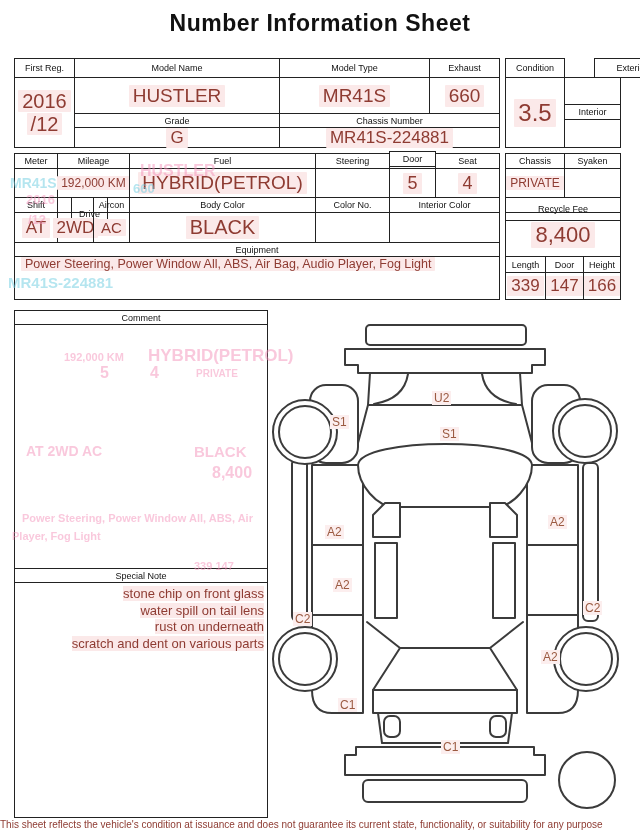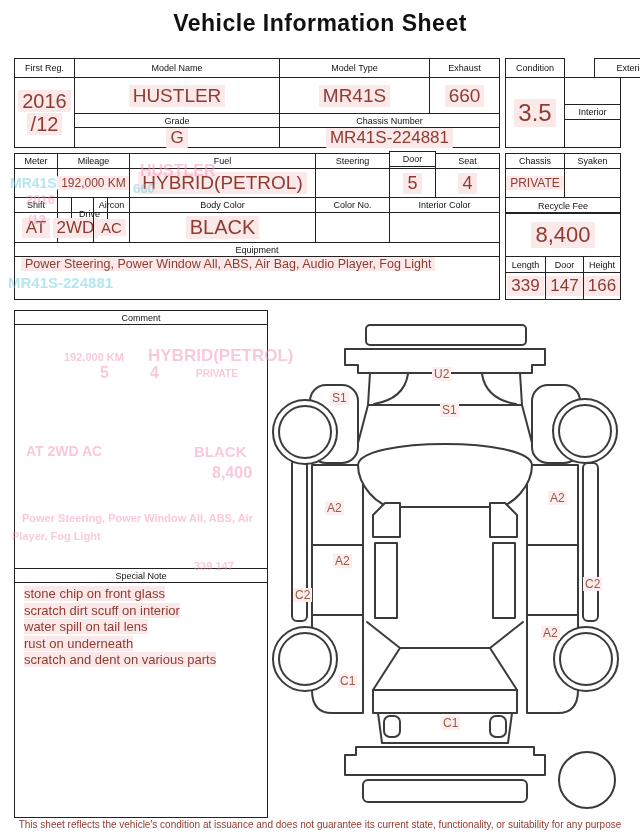--- a/index.html
+++ b/index.html
@@ -1,46 +1,46 @@
 <!DOCTYPE html>
 <html><head>
 <meta charset="utf-8">
 <style>
   html,body{margin:0;padding:0;}
   body{width:640px;height:835px;position:relative;background:#ffffff;
        font-family:"Liberation Sans",sans-serif;overflow:hidden;}
-  .abs{position:absolute;box-sizing:border-box;}
+  .abs{position:absolute;box-sizing:border-box;text-align:right;}
   .title{left:0;top:10px;width:640px;text-align:center;font-size:23px;font-weight:600;
          color:#111;letter-spacing:.5px;}
   
   .cl,.cv{position:absolute;box-sizing:border-box;border:1px solid #222;background:transparent;
           display:flex;align-items:center;justify-content:center;text-align:center;}
   .cl{font-size:9px;color:#111;}
   .cv{color:#8e3b32;}
   .hl{background:#fbe9e9;padding:0 4px;border-radius:1px;white-space:nowrap;}
   .eq{justify-content:flex-start;align-items:flex-start;padding:0 6px;font-size:12.5px;text-align:center;}
   
   .boxhead{display:flex;align-items:center;justify-content:center;font-size:9px;color:#111;
            border:1px solid #222;}
   .note-item{font-size:13px;color:#8e3b32;line-height:16.5px;white-space:nowrap;}
   .note-item span{background:#fbe9e9;}
   
   .ghost{position:absolute;white-space:nowrap;font-weight:bold;opacity:.5;z-index:1;}
   .gp{color:#f492ba;}
   .gc{color:#6ecde1;}
   
   .dlab{position:absolute;font-size:12px;color:#9b5a41;background:#fceeee;
-        padding:0 2px;line-height:14px;z-index:3;}
-  .footer{left:0;top:819px;width:640px;text-align:center;font-size:10px;color:#8e3b32;}
+        padding:0 2px;line-height:14px;z-index:3;margin-top:24px;}
+  .footer{left:0;top:819px;width:640px;text-align:left;font-size:10px;color:#8e3b32;}
   svg{position:absolute;z-index:2;}
 </style>
 </head>
 <body>
 
-<div class="abs title">Vehicle Information Sheet</div>
+<div class="abs title">Number Information Sheet</div>
 
 <div class="ghost gp" style="left:140px;top:162px;font-size:16px">HUSTLER</div>
 <div class="ghost gc" style="left:133px;top:181px;font-size:13px">660</div>
 <div class="ghost gc" style="left:10px;top:175px;font-size:14px">MR41S</div>
 <div class="ghost gp" style="left:26px;top:192px;font-size:13px">2016</div>
 <div class="ghost gp" style="left:28px;top:212px;font-size:13px">/12</div>
 <div class="ghost gc" style="left:8px;top:274px;font-size:15px">MR41S-224881</div>
 <div class="ghost gp" style="left:64px;top:351px;font-size:11px">192,000 KM</div>
 <div class="ghost gp" style="left:148px;top:346px;font-size:17px">HYBRID(PETROL)</div>
 <div class="ghost gp" style="left:100px;top:364px;font-size:16px">5</div>
@@ -139,21 +139,21 @@
     <span class="hl">Power Steering, Power Window  All, ABS, Air Bag, Audio Player, Fog Light</span>
   </div>
 
 <div class="cl" style="left:505px;top:153px;width:60px;height:16px">Chassis</div>
 <div class="cl" style="left:564px;top:153px;width:57px;height:16px">Syaken</div>
 <div class="cv" style="left:505px;top:168px;width:60px;height:30px;font-size:12px">
     <span class="hl">PRIVATE</span>
   </div>
 <div class="cv" style="left:564px;top:168px;width:57px;height:30px"></div>
 
-<div class="cl" style="left:505px;top:197px;width:116px;height:17px">Recycle Fee</div>
+<div class="cl" style="left:505px;top:197px;width:116px;height:24px">Recycle Fee</div>
 <div class="cv" style="left:505px;top:212px;width:116px;height:45px;font-size:22px">
     <span class="hl">8,400</span>
   </div>
 
 <div class="cl" style="left:505px;top:256px;width:41px;height:17px">Length</div>
 <div class="cl" style="left:545px;top:256px;width:39px;height:17px">Door</div>
 <div class="cl" style="left:583px;top:256px;width:38px;height:17px">Height</div>
 <div class="cv" style="left:505px;top:272px;width:41px;height:28px;font-size:17px">
     <span class="hl">339</span>
   </div>
@@ -162,21 +162,20 @@
   </div>
 <div class="cv" style="left:583px;top:272px;width:38px;height:28px;font-size:17px">
     <span class="hl">166</span>
   </div>
 
 <div class="abs" style="left:14px;top:310px;width:254px;height:508px;border:1px solid #222"></div>
 <div class="abs boxhead" style="left:14px;top:310px;width:254px;height:15px">Comment</div>
 <div class="abs boxhead" style="left:14px;top:568px;width:254px;height:15px">Special Note</div>
 <div class="abs" style="left:24px;top:586px;width:240px;z-index:2">
   <div class="note-item"><span>stone chip on front glass</span></div>
-  <div class="note-item"><span>scratch dirt scuff on interior</span></div>
   <div class="note-item"><span>water spill on tail lens</span></div>
   <div class="note-item"><span>rust on underneath</span></div>
   <div class="note-item"><span>scratch and dent on various parts</span></div>
 </div>
 
 <svg style="left:270px;top:315px" width="370" height="495" viewBox="0 0 370 495">
   <g stroke="#3b3b3b" stroke-width="2" fill="#ffffff" stroke-linejoin="round" stroke-linecap="round">
 
     <rect x="96" y="10" width="160" height="20" rx="4"></rect>
     <path d="M75,34 L275,34 L275,50 L262,50 L262,58 L88,58 L88,50 L75,50 Z"></path>

